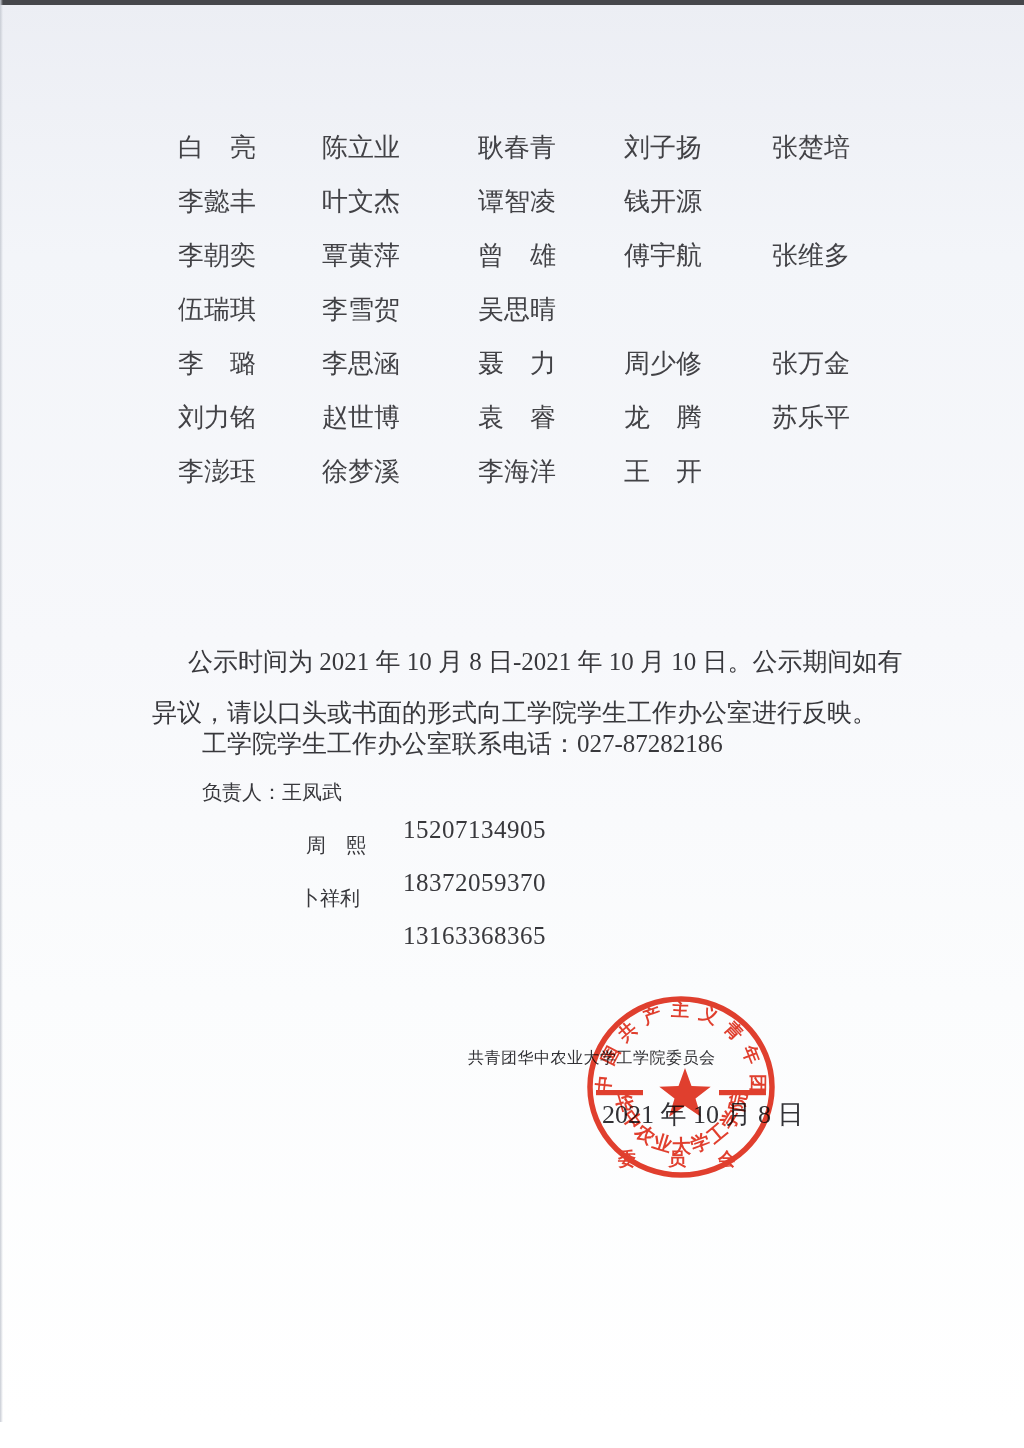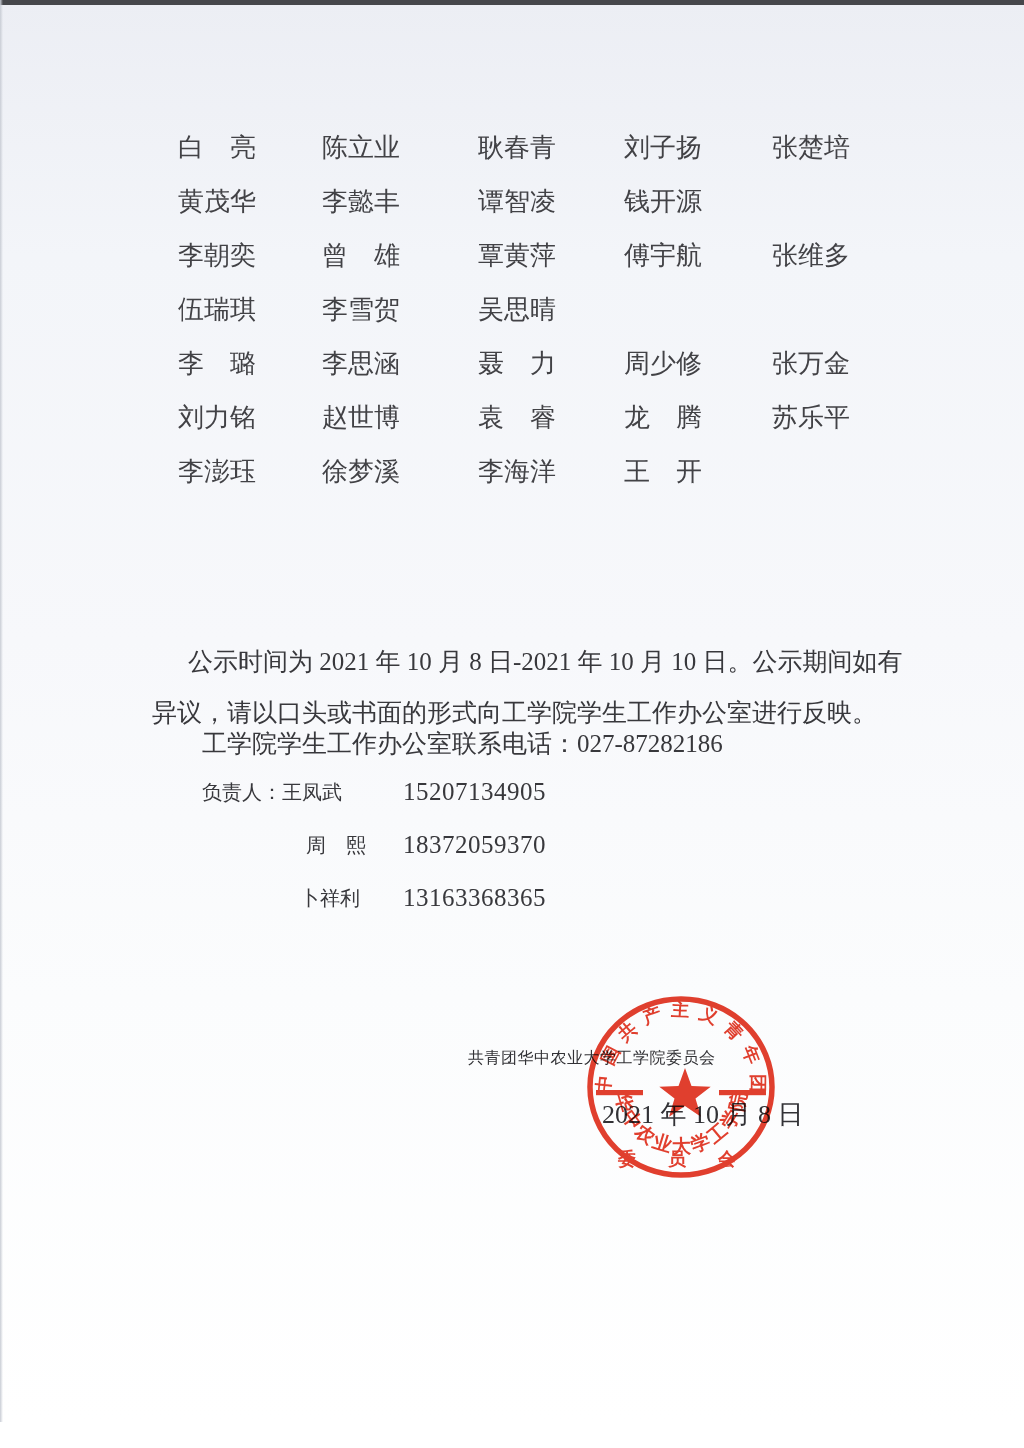--- a/index.html
+++ b/index.html
@@ -17,21 +17,21 @@
   .names{position:absolute;left:178px;top:121px;}
   .names-row{display:grid;grid-template-columns:144px 156px 146px 148px 120px;height:54px;}
   .name-cell{font-size:26px;line-height:54px;white-space:pre;color:#424246;}
   
   .bodyline{position:absolute;font-size:25px;line-height:32px;white-space:pre;color:#38383c;margin-top:28px;}
   #para1{left:188px;top:618px;}
   #para2{left:152px;top:669px;}
   #para3{left:202px;top:700px;}
   
   .contact-name{position:absolute;font-size:20px;line-height:32px;white-space:pre;color:#38383c;}
-  .contact-phone{position:absolute;left:403px;font-size:25px;line-height:32px;letter-spacing:.5px;color:#38383c;}
+  .contact-phone{position:absolute;left:403px;font-size:25px;line-height:32px;letter-spacing:.5px;color:#38383c;margin-top:38px;}
   #cname1{left:202px;top:776px;} #cphone1{top:776px;}
   #cname2{left:306px;top:829px;} #cphone2{top:829px;}
   #cname3{left:300px;top:882px;} #cphone3{top:882px;}
   
   #sig-org{position:absolute;left:468px;top:1041px;font-size:16px;line-height:34px;letter-spacing:.5px;color:#323236;}
   #sig-date{position:absolute;left:602px;top:1098px;font-size:26px;line-height:34px;white-space:pre;color:#323236;}
   
   #seal{position:absolute;left:584px;top:995px;width:194px;height:186px;mix-blend-mode:multiply;opacity:.95;}
   #seal text{font-family:"Liberation Serif","DejaVu Serif",serif;font-weight:bold;}
 </style>
@@ -44,29 +44,29 @@
 
   <div class="names">
     <div class="names-row">
       <span class="name-cell">白　亮</span>
       <span class="name-cell">陈立业</span>
       <span class="name-cell">耿春青</span>
       <span class="name-cell">刘子扬</span>
       <span class="name-cell">张楚培</span>
     </div>
     <div class="names-row">
-      <span class="name-cell">黄茂华</span>
       <span class="name-cell">李懿丰</span>
+      <span class="name-cell">叶文杰</span>
       <span class="name-cell">谭智凌</span>
       <span class="name-cell">钱开源</span>
     </div>
     <div class="names-row">
       <span class="name-cell">李朝奕</span>
+      <span class="name-cell">覃黄萍</span>
       <span class="name-cell">曾　雄</span>
-      <span class="name-cell">覃黄萍</span>
       <span class="name-cell">傅宇航</span>
       <span class="name-cell">张维多</span>
     </div>
     <div class="names-row">
       <span class="name-cell">伍瑞琪</span>
       <span class="name-cell">李雪贺</span>
       <span class="name-cell">吴思晴</span>
     </div>
     <div class="names-row">
       <span class="name-cell">李　璐</span>

